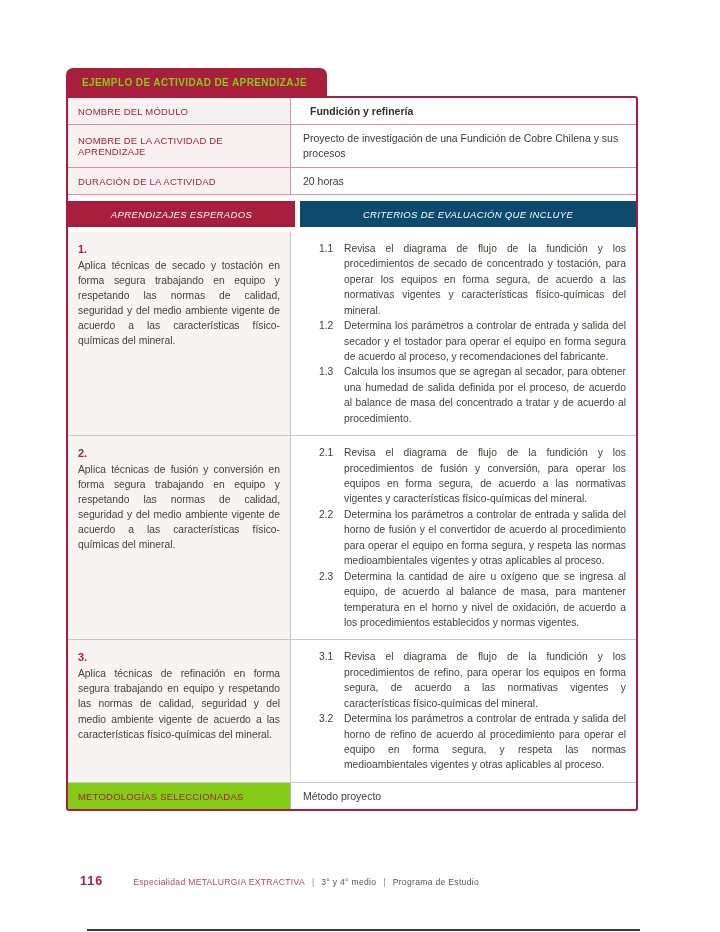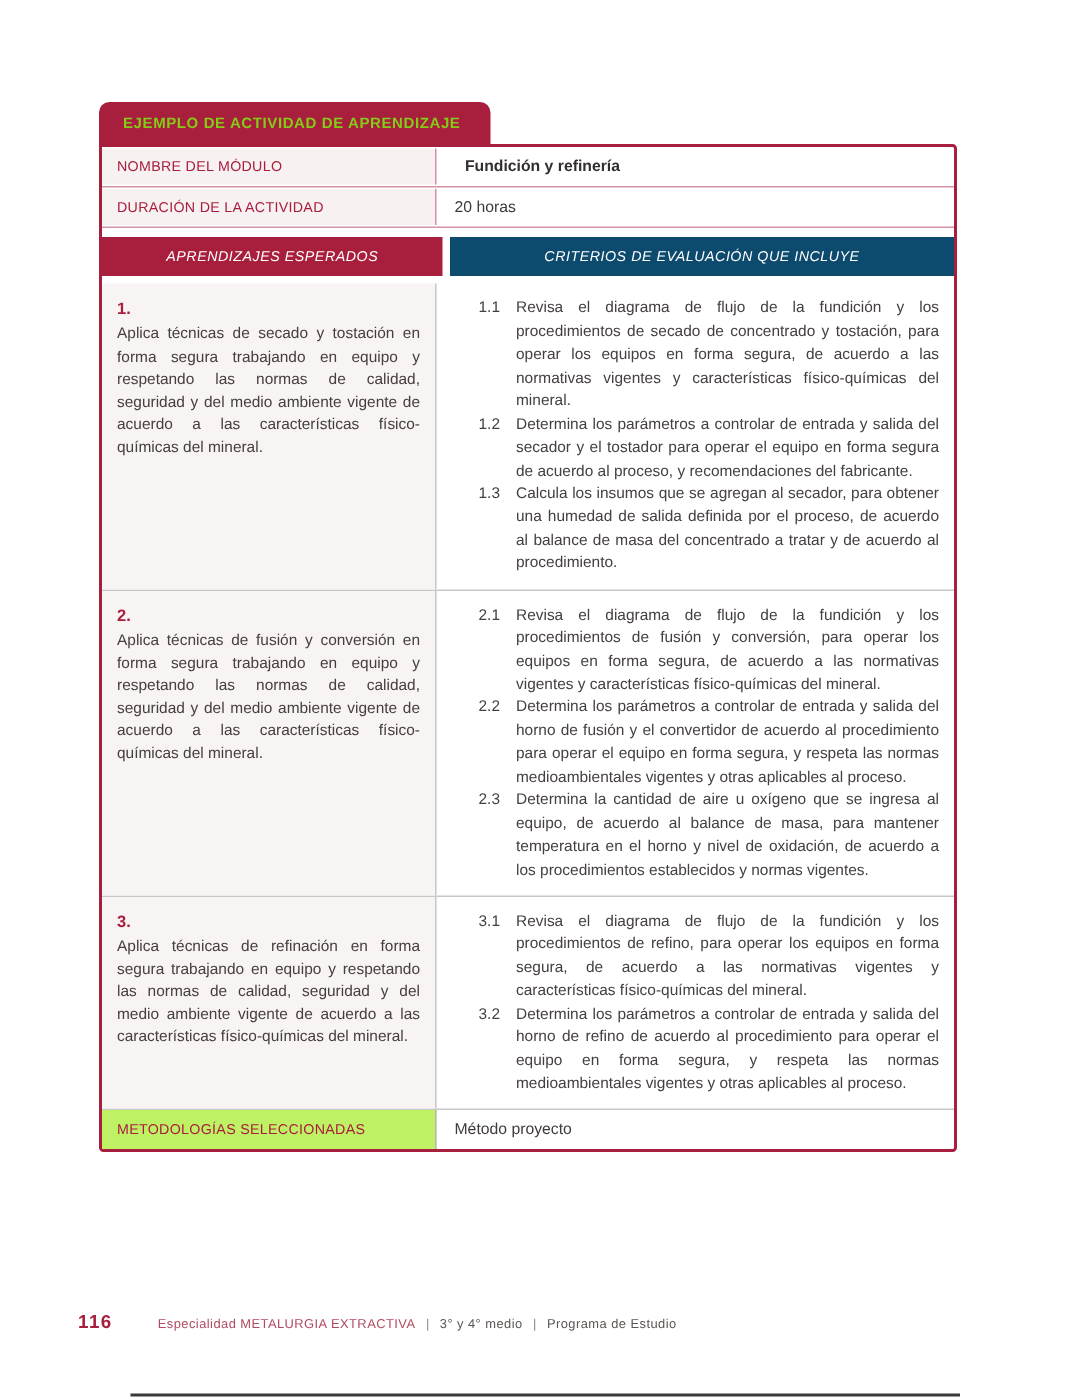--- a/index.html
+++ b/index.html
@@ -22,21 +22,21 @@
   }
 
   
   .frame{
     border:2px solid #A81E3D;
     border-radius:0 3px 3px 3px;
     background:#ffffff;
   }
 
   
-  .info-row{display:flex;border-bottom:1px solid #D494A3;align-items:center;}
+  .info-row{display:flex;border-bottom:1px solid #D494A3;}
   .info-row:last-of-type{border-bottom:none;}
   .info-label{
     width:207px;flex:none;
     background:#F7F1F2;color:#A81E3D;
     font-size:9.5px;letter-spacing:0.2px;
     padding:7px 5px 6px 10px;
     border-right:1px solid #D494A3;
     display:flex;align-items:center;
   }
   .info-value{
@@ -73,31 +73,31 @@
   .crit-num{width:25px;flex:none;margin-left:20px;}
   .crit-text{flex:1;text-align:justify;}
   .r1{min-height:152px;}
   .r2{min-height:183px;}
   .r3{min-height:110px;}
 
   
   .method-row{display:flex;border-top:1px solid #C8C8C8;}
   .method-label{
     width:207px;flex:none;
-    background:#bef264;color:#A81E3D;
+    background:#84cc16;color:#A81E3D;
     font-size:9.5px;letter-spacing:0.2px;
     padding:8px 5px 7px 10px;
     border-right:1px solid #B8B8B8;
     display:flex;align-items:center;
   }
   .method-value{flex:1;padding:7px 12px;font-size:10.5px;color:#3F3A39;display:flex;align-items:center;}
 
   
   .footer{
-    position:absolute;left:52px;top:874px;width:572px;
+    position:absolute;left:80px;top:874px;width:572px;
     display:flex;align-items:baseline;white-space:nowrap;
   }
   .page-num{color:#A81E3D;font-weight:bold;font-size:12.5px;letter-spacing:1px;margin-right:30px;}
   .specialty{color:#B04A5F;font-size:8.6px;letter-spacing:0.3px;}
   .foot-sep{color:#8A8A8A;font-size:8.6px;margin:0 7px;}
   .foot-gray{color:#5C5654;font-size:8.6px;letter-spacing:0.3px;}
 
   .edge-line{position:absolute;left:87px;top:929px;width:553px;height:2px;background:#3A3A3A;}
 </style>
 </head>
@@ -108,20 +108,24 @@
 
     <div class="banner">EJEMPLO DE ACTIVIDAD DE APRENDIZAJE</div>
 
     <div class="frame">
 
       <div class="info-row">
         <div class="info-label">NOMBRE DEL MÓDULO</div>
         <div class="info-value bold">Fundición y refinería</div>
       </div>
 
+      <div class="info-row">
+        <div class="info-label">NOMBRE DE LA ACTIVIDAD DE APRENDIZAJE</div>
+        <div class="info-value">Proyecto de investigación de una Fundición de Cobre Chilena y sus procesos</div>
+      </div>
 
       <div class="info-row info-bottom">
         <div class="info-label">DURACIÓN DE LA ACTIVIDAD</div>
         <div class="info-value">20 horas</div>
       </div>
 
       <div class="header-row">
         <div class="hdr hdr-left">APRENDIZAJES ESPERADOS</div>
         <div class="hdr hdr-right">CRITERIOS DE EVALUACIÓN QUE INCLUYE</div>
       </div>

